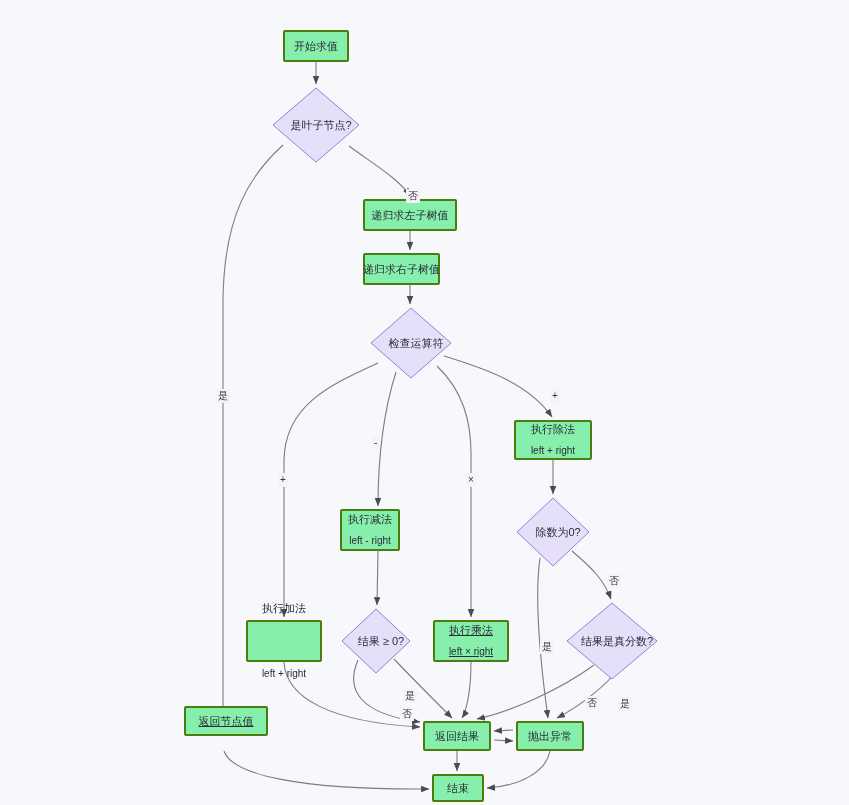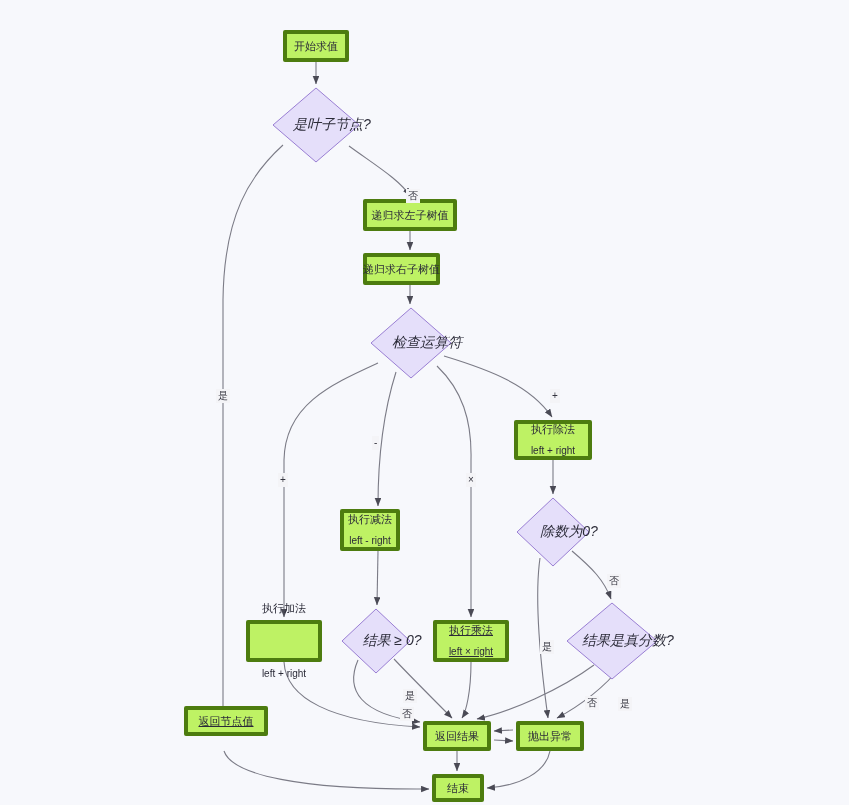--- a/index.html
+++ b/index.html
@@ -29,22 +29,22 @@
     box-sizing: border-box;
     display: flex;
     flex-direction: column;
     align-items: center;
     justify-content: center;
     color: #2b2b38;
     text-align: center;
     z-index: 5;
   }
   .node.rect {
-    background: #bef264;
-    border: 4px solid #4d7c0f;
+    background: #86efac;
+    border: 2px solid #4d7c0f;
     border-radius: 2px;
   }
   .node .ln1 {
     font-size: 11px;
     line-height: 15px;
     white-space: nowrap;
   }
   .node .ln2 {
     font-size: 10px;
     line-height: 14px;
@@ -56,32 +56,31 @@
     z-index: 5;
   }
   .diamond-wrap svg {
     position: absolute;
     left: 0;
     top: 0;
     overflow: visible;
   }
   .diamond-label {
     position: absolute;
-    left: 16px;
+    left: 5px;
     top: 0;
     width: 100%;
     height: 100%;
     display: flex;
     align-items: center;
     justify-content: center;
-    font-size: 14px;
+    font-size: 11px;
     color: #2b2b38;
     white-space: nowrap;
     pointer-events: none;
-    font-style: italic;
   }
   .edge-label {
     position: absolute;
     background: #f4f4f7;
     color: #34343f;
     font-size: 10px;
     line-height: 12px;
     padding: 1px 2px;
     z-index: 6;
     white-space: nowrap;

